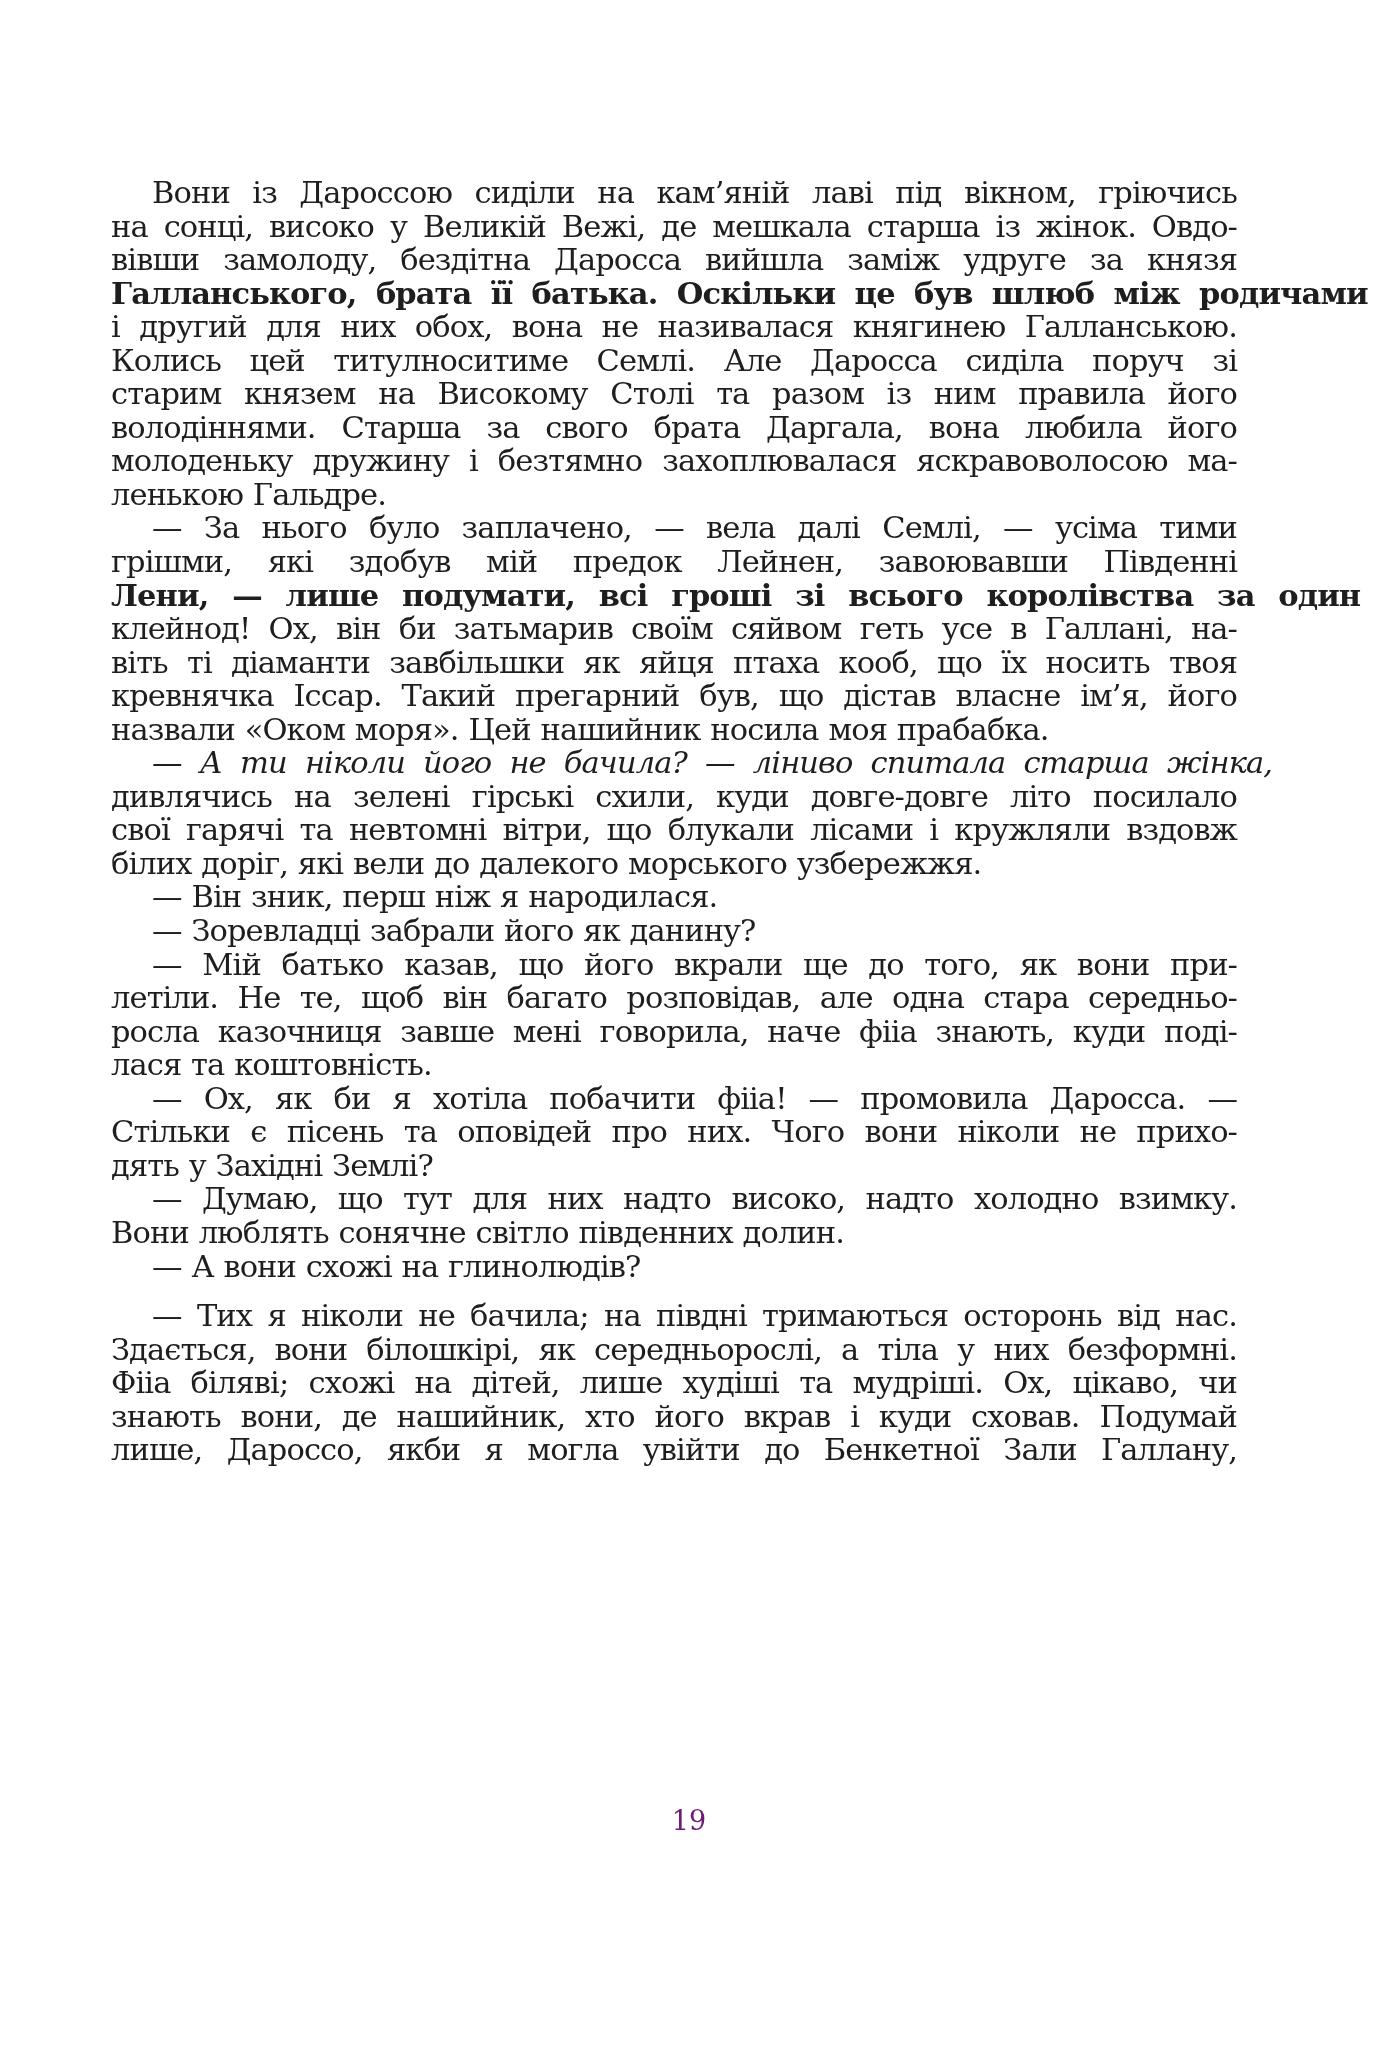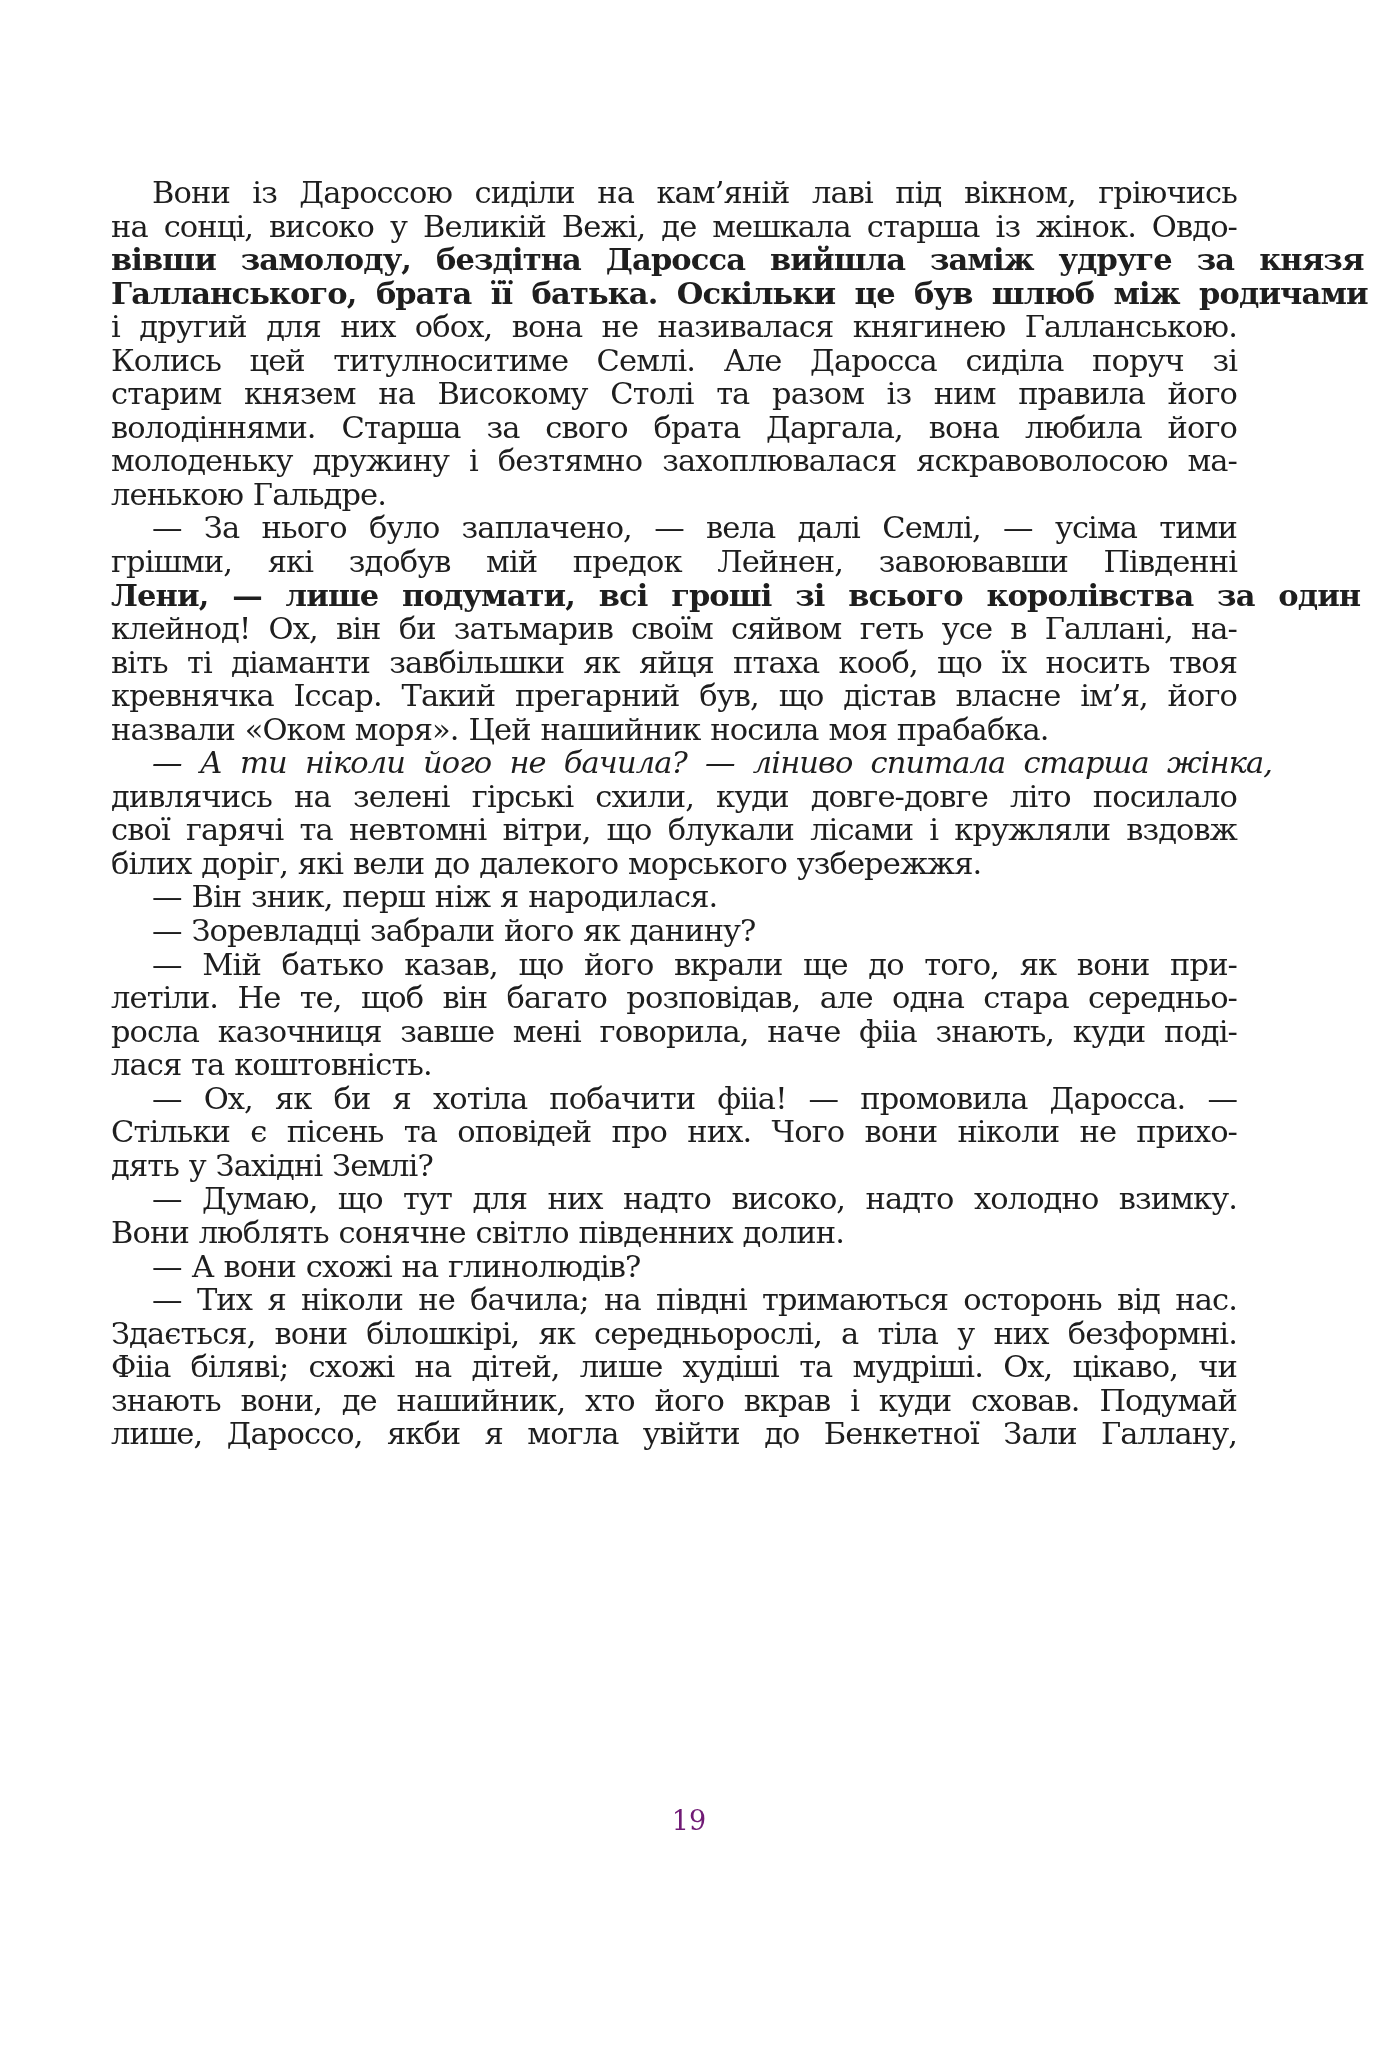--- a/index.html
+++ b/index.html
@@ -38,21 +38,21 @@
     color: #701a75;
   }
 </style>
 </head>
 <body>
 
 <div class="page" id="page-body">
     <div>
       <span class="line first" style="display: block; word-spacing: 13.6615px; text-align-last: left;">Вони із Даросcою сиділи на кам’яній лаві під вікном, гріючись</span>
       <span class="line" style="display: block; word-spacing: 7.14205px; text-align-last: left;">на сонці, високо у Великій Вежі, де мешкала старша із жінок. Овдо-</span>
-      <span class="line" style="display: block; word-spacing: 15.207px; text-align-last: left; font-weight: bold;">вівши замолоду, бездітна Даросса вийшла заміж удруге за князя</span>
+      <span class="line" style="display: block; word-spacing: 15.207px; text-align-last: left;">вівши замолоду, бездітна Даросса вийшла заміж удруге за князя</span>
       <span class="line" style="display: block; word-spacing: 9.66146px; text-align-last: left; font-weight: bold;">Галланського, брата її батька. Оскільки це був шлюб між родичами</span>
       <span class="line" style="display: block; word-spacing: 10.6163px; text-align-last: left;">і другий для них обох, вона не називалася княгинею Галланською.</span>
       <span class="line" style="display: block; word-spacing: 19.7266px; text-align-last: left;">Колись цей титулноситиме Семлі. Але Даросса сиділа поруч зі</span>
       <span class="line" style="display: block; word-spacing: 13.8406px; text-align-last: left;">старим князем на Високому Столі та разом із ним правила його</span>
       <span class="line" style="display: block; word-spacing: 17.0547px; text-align-last: left;">володіннями. Старша за свого брата Даргала, вона любила його</span>
       <span class="line" style="display: block; word-spacing: 11.1328px; text-align-last: left;">молоденьку дружину і безтямно захоплювалася яскравоволосою ма-</span>
       <span class="line last" style="white-space: nowrap;">ленькою Гальдре.</span>
     </div>
     <div>
       <span class="line first" style="display: block; word-spacing: 13.4645px; text-align-last: left;">— За нього було заплачено, — вела далі Семлі, — усіма тими</span>
@@ -87,21 +87,21 @@
       <span class="line last" style="white-space: nowrap;">дять у Західні Землі?</span>
     </div>
     <div>
       <span class="line first" style="display: block; word-spacing: 11.5625px; text-align-last: left;">— Думаю, що тут для них надто високо, надто холодно взимку.</span>
       <span class="line last" style="white-space: nowrap;">Вони люблять сонячне світло південних долин.</span>
     </div>
     <div>
       <span class="line first last" style="white-space: nowrap;">— А вони схожі на глинолюдів?</span>
     </div>
     <div>
-      <span class="line first" style="display: block; word-spacing: 6.52273px; text-align-last: left;">— Тих я ніколи не бачила; на півдні тримаються осторонь від нас.</span>
+      <span class="line first" style="display: block; word-spacing: 6.52273px; text-align-last: left; margin-top: 16px;">— Тих я ніколи не бачила; на півдні тримаються осторонь від нас.</span>
       <span class="line" style="display: block; word-spacing: 10.3264px; text-align-last: left;">Здається, вони білошкірі, як середньорослі, а тіла у них безформні.</span>
       <span class="line" style="display: block; word-spacing: 11.4105px; text-align-last: left;">Фііа біляві; схожі на дітей, лише худіші та мудріші. Ох, цікаво, чи</span>
       <span class="line" style="display: block; word-spacing: 10.9672px; text-align-last: left;">знають вони, де нашийник, хто його вкрав і куди сховав. Подумай</span>
       <span class="line" style="display: block; word-spacing: 15.5503px; text-align-last: left;">лише, Даросcо, якби я могла увійти до Бенкетної Зали Галлану,</span>
     </div>
   </div>
 
 <div class="page-number">19</div>
 
 </body></html>

